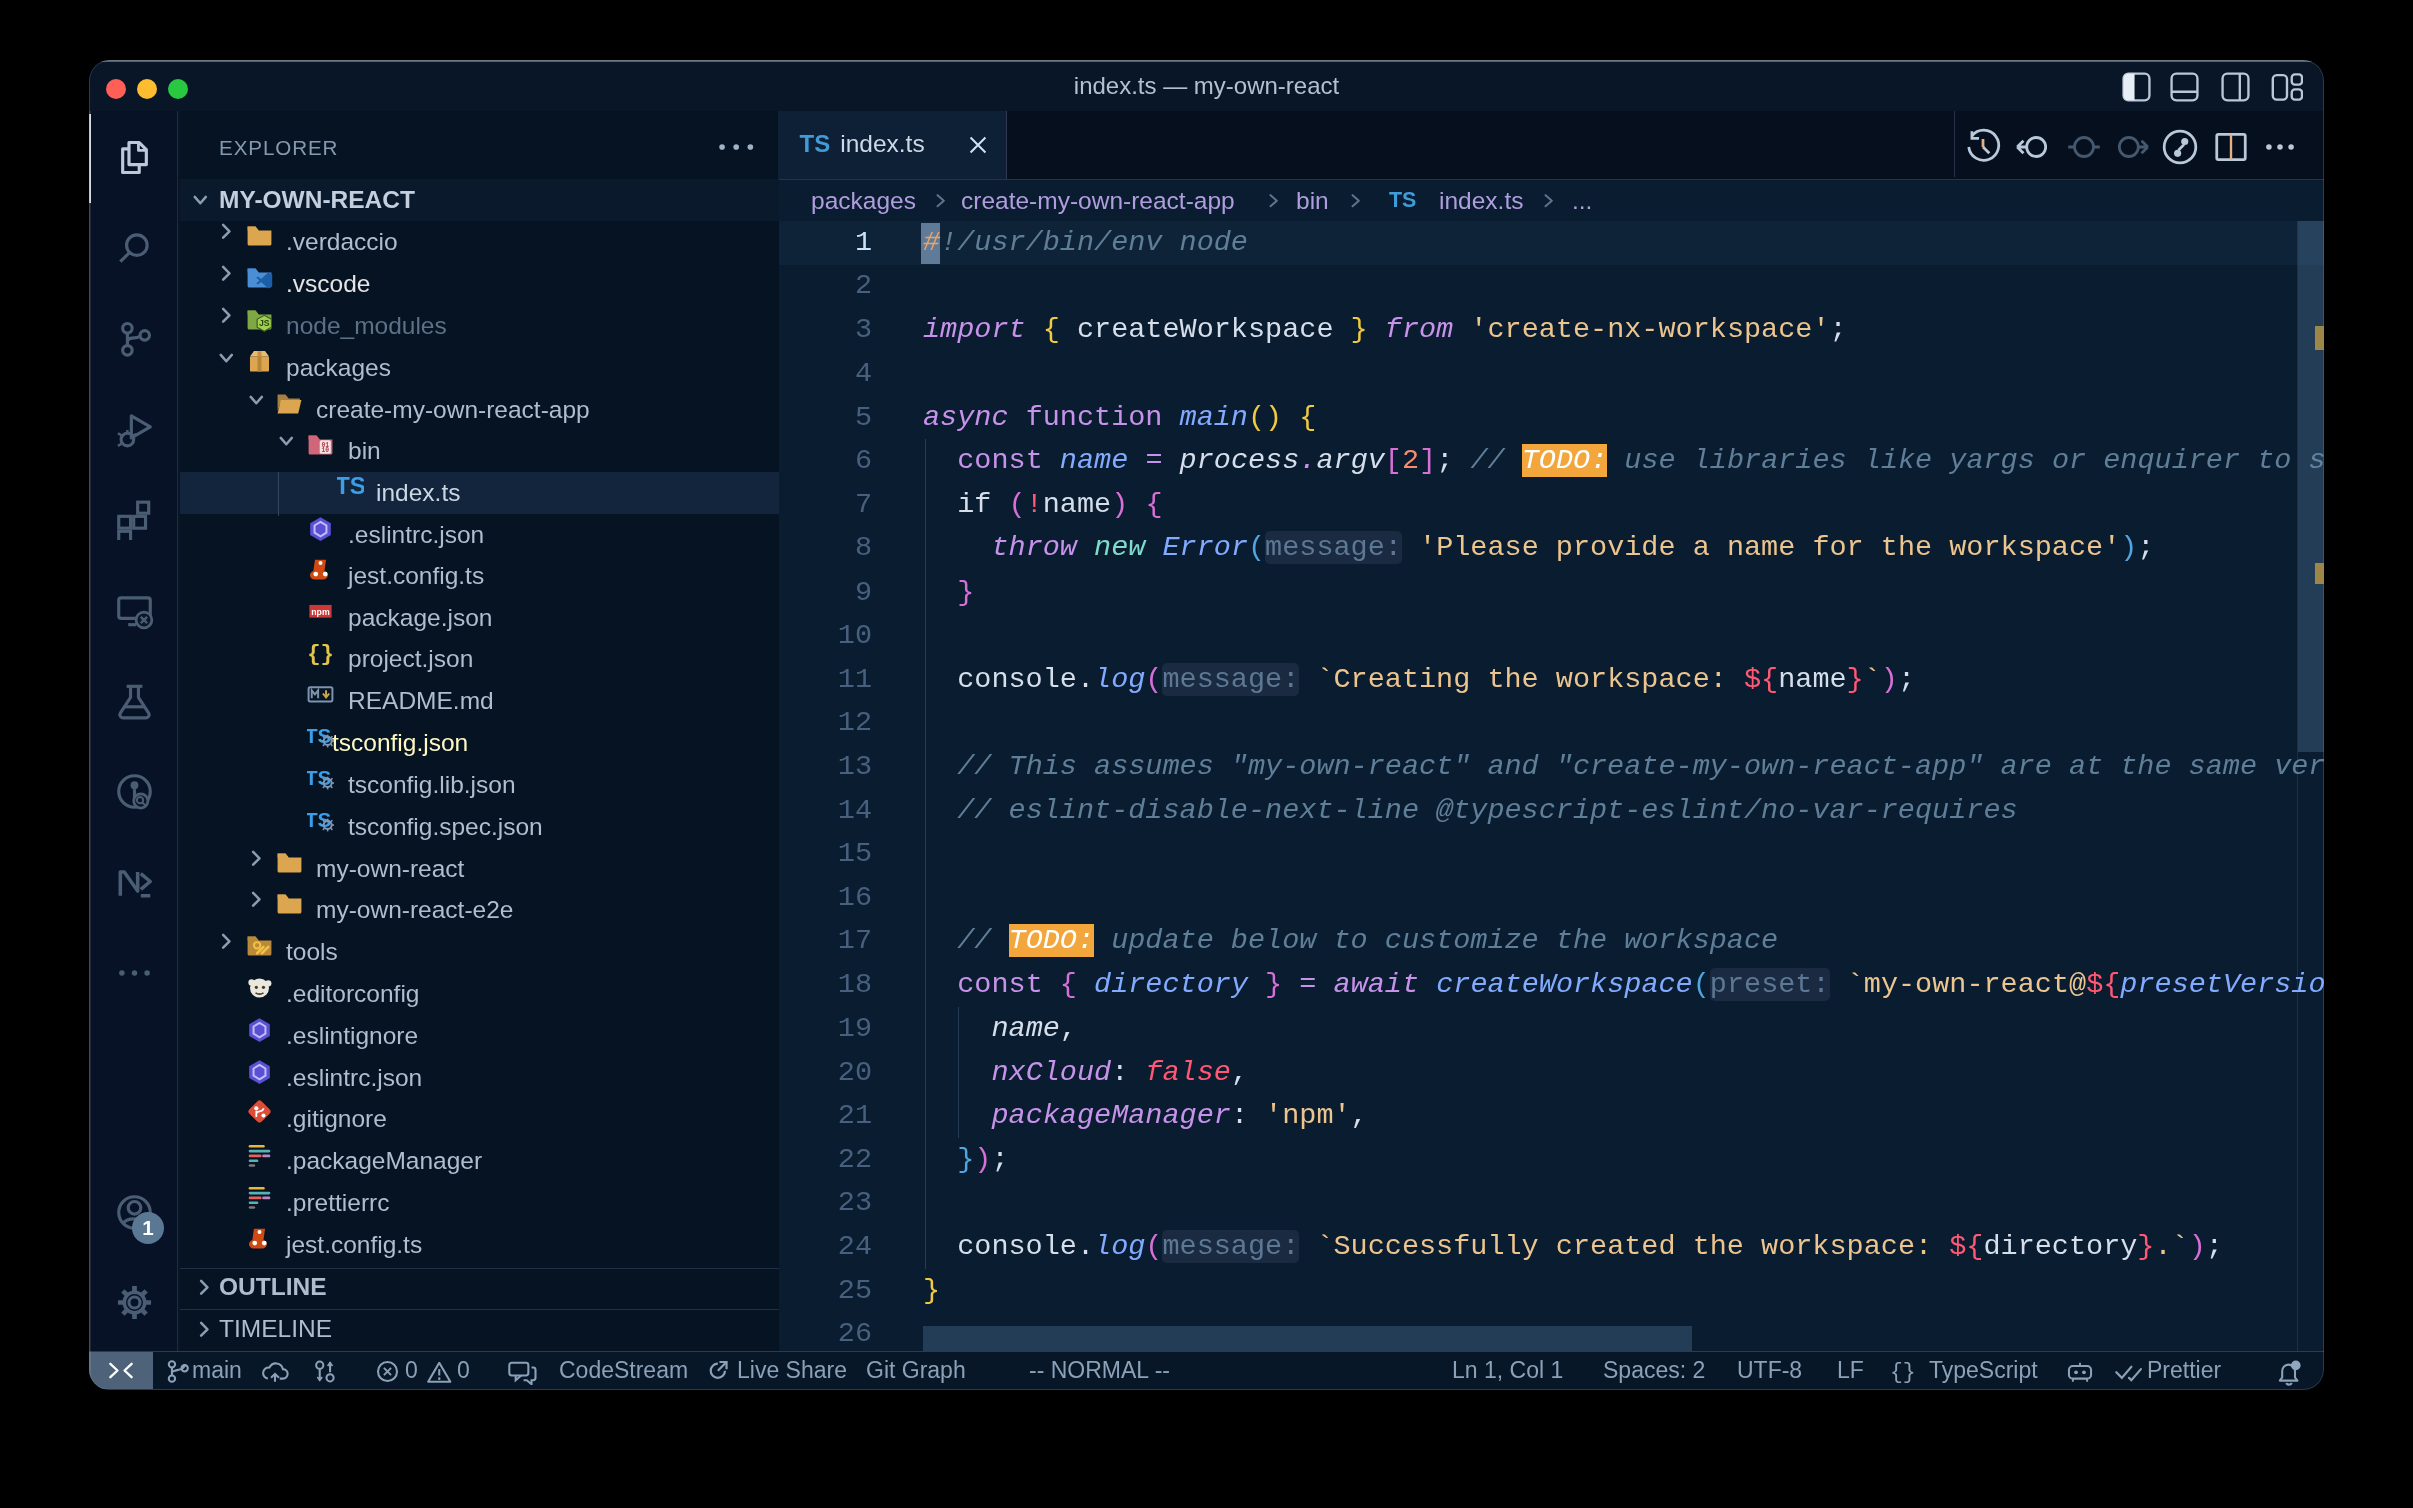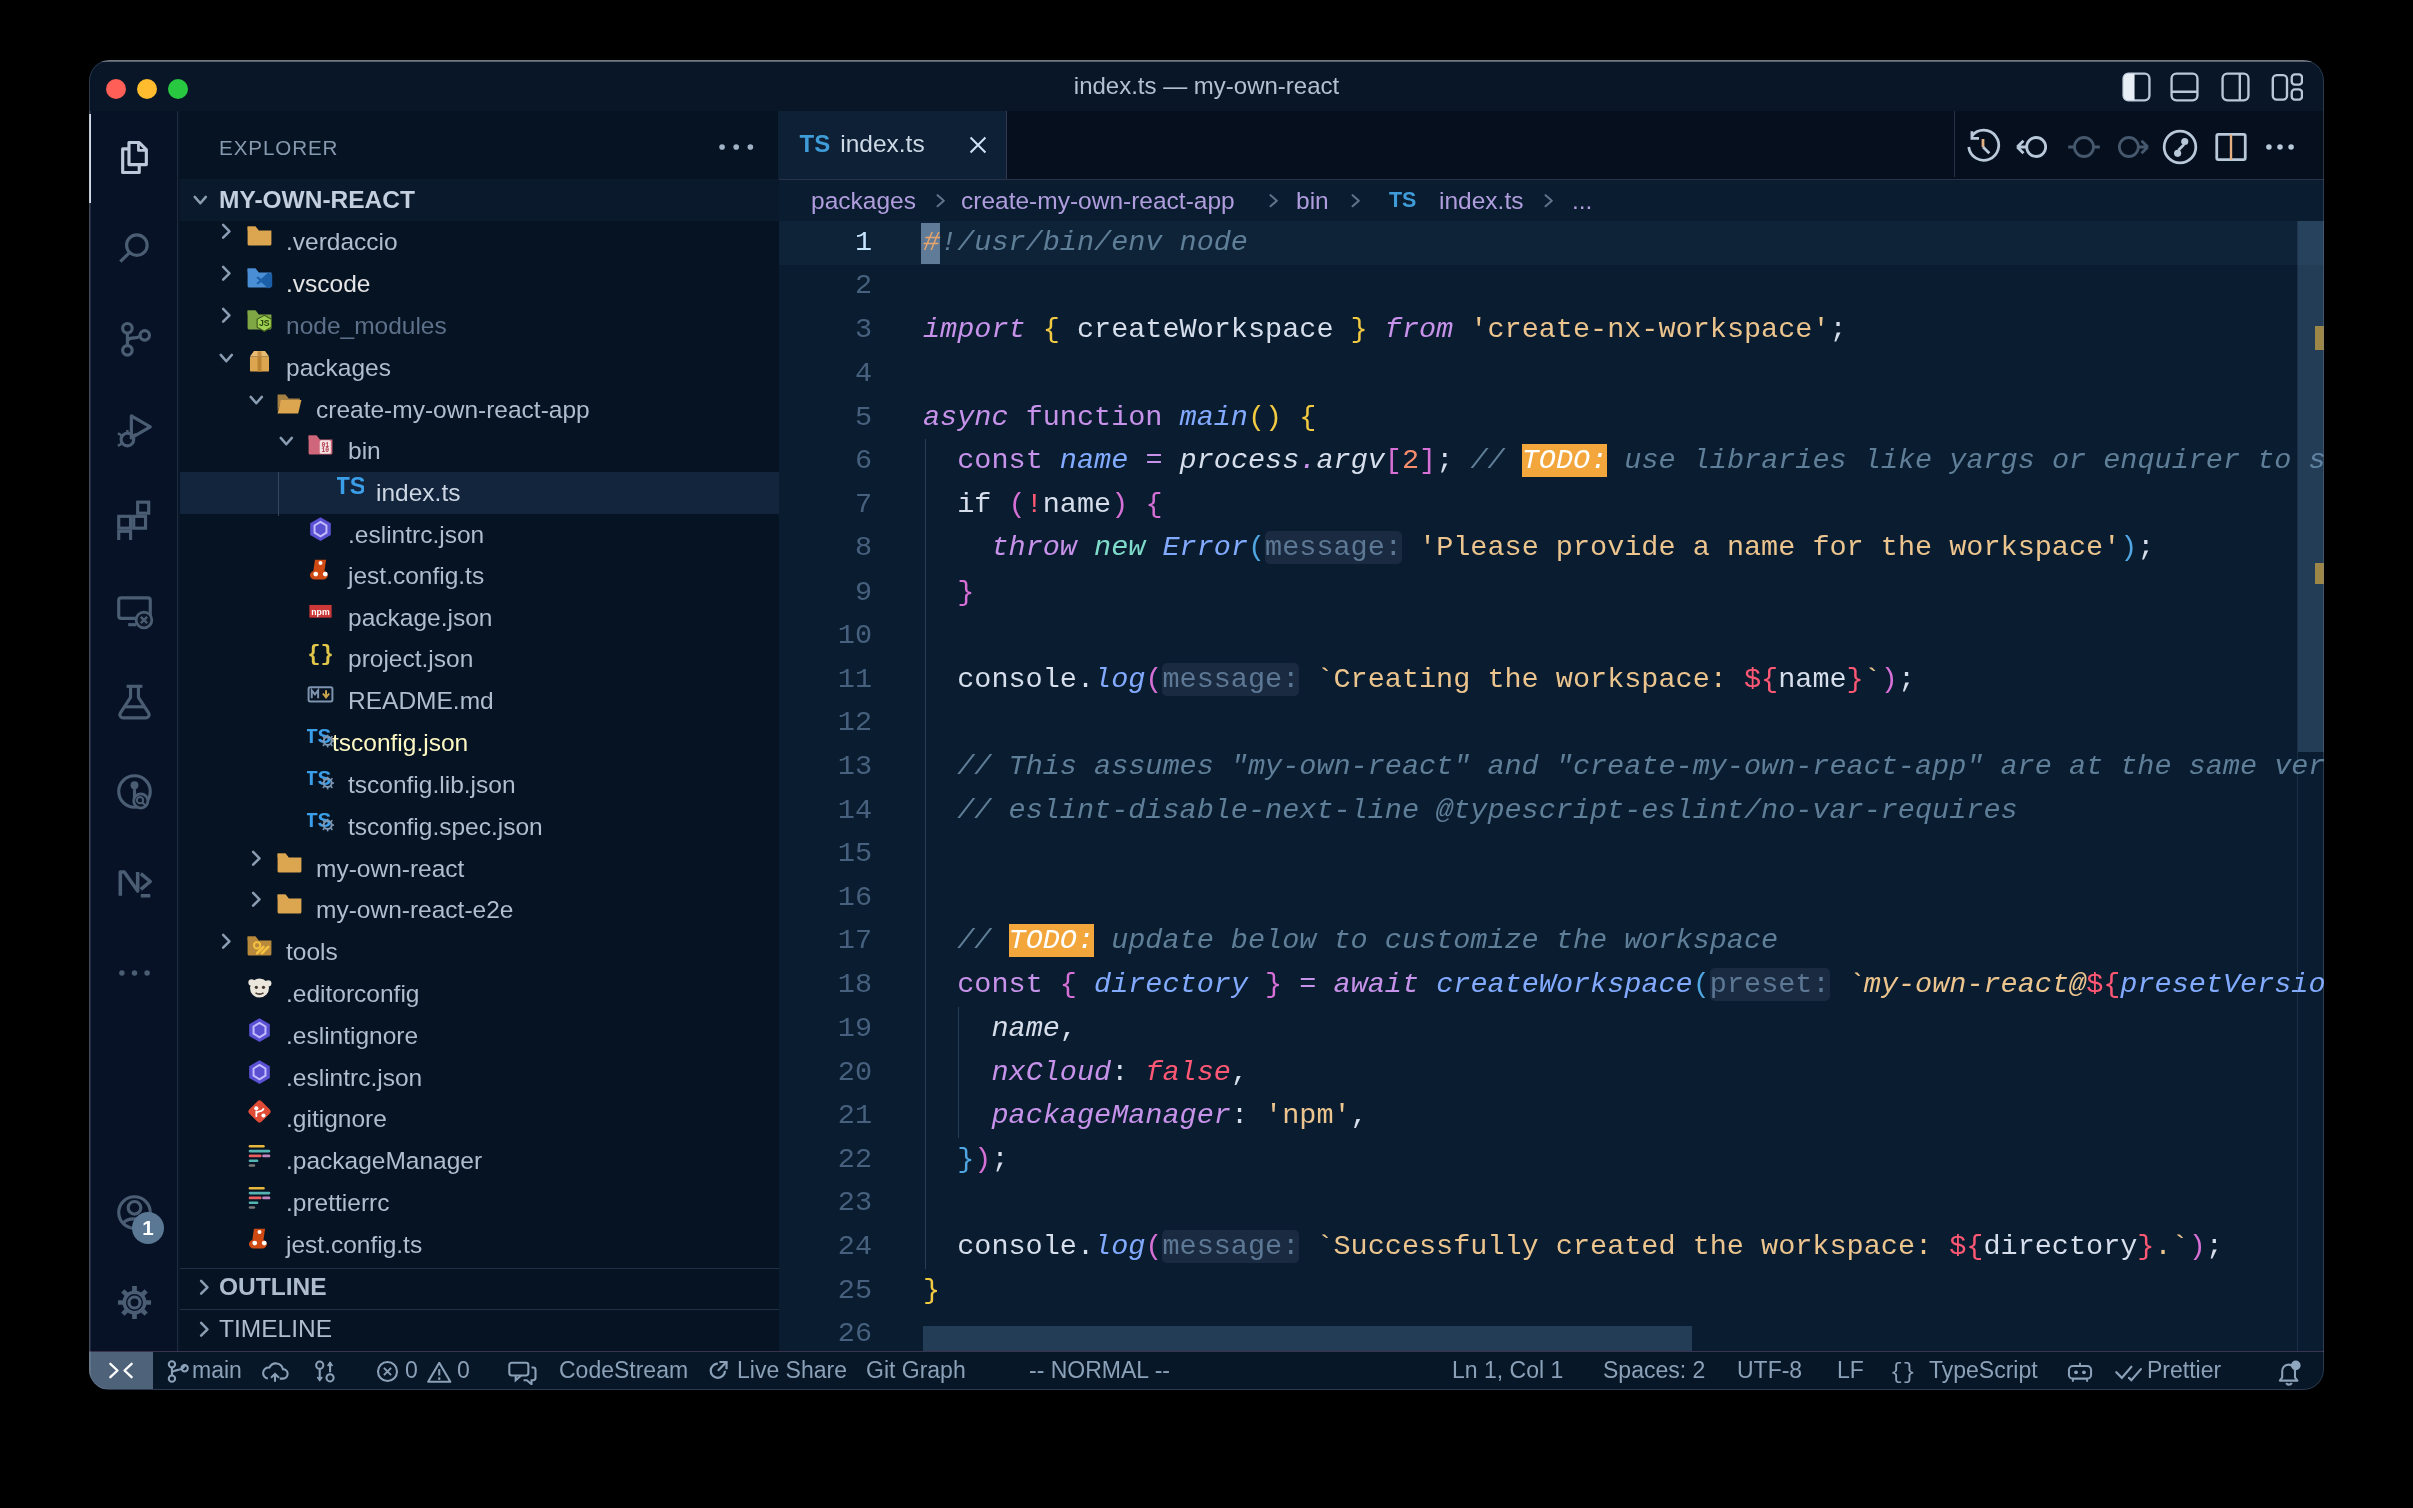--- a/index.html
+++ b/index.html
@@ -25,21 +25,21 @@
 
 #tabbar{position:absolute;left:690px;top:51px;right:0;height:70px;background:#060f1d;border-bottom:1.6px solid #2c3048;box-sizing:content-box;height:68px}
 #tab{position:absolute;left:-0.8px;top:0;width:229px;height:68px;background:#0e2036;border-right:1.6px solid #333850}
 #breadcrumbs{position:absolute;left:690px;top:120px;right:0;height:41px;background:#0a1c30;color:#b09ddd;font-size:24.5px;line-height:41px;white-space:nowrap}
 #editor{position:absolute;left:690px;top:161px;right:0;bottom:39px;background:#0a1c30;overflow:hidden}
 .cline{position:absolute;left:0;width:100%;height:44px;font-family:"Liberation Mono",monospace;font-size:28.5px;line-height:43px;white-space:pre;color:#d6deeb}
 .lnum{position:absolute;width:93px;text-align:right;font-family:"Liberation Mono",monospace;font-size:28.5px;line-height:43px;color:#46607d}
 .code{position:absolute;left:144px}
 .v{color:#c792ea}.vi{color:#c792ea;font-style:italic}
 .bI{color:#82aaff;font-style:italic}.wi{color:#d6deeb;font-style:italic}
-.s{color:#ecc48d}.si{color:#ecc48d;font-style:italic}
+.s{color:#ecc48d}.si{color:#ecc48d;}
 .n{color:#f78c6c}
 .r{color:#ff5874}.ri{color:#ff5874;font-style:italic}
 .ti{color:#7fdbca;font-style:italic}
 .c{color:#5f7e97;font-style:italic}
 .b1{color:#f2ca42}.b2{color:#d670d6}.b3{color:#4fa6e0}
 .acc{color:#c792ea;font-style:italic}
 .inlay{background:#1a2a40;color:#5d7894;border-radius:4.7px;font-style:normal}
 .todo{background:#f2a63c;color:#fff;font-style:italic}
 
 #statusbar{position:absolute;left:0;bottom:0;width:100%;height:39px;background:#081728;border-top:1.6px solid #3a3450;color:#8ba1b8;font-size:23px}

